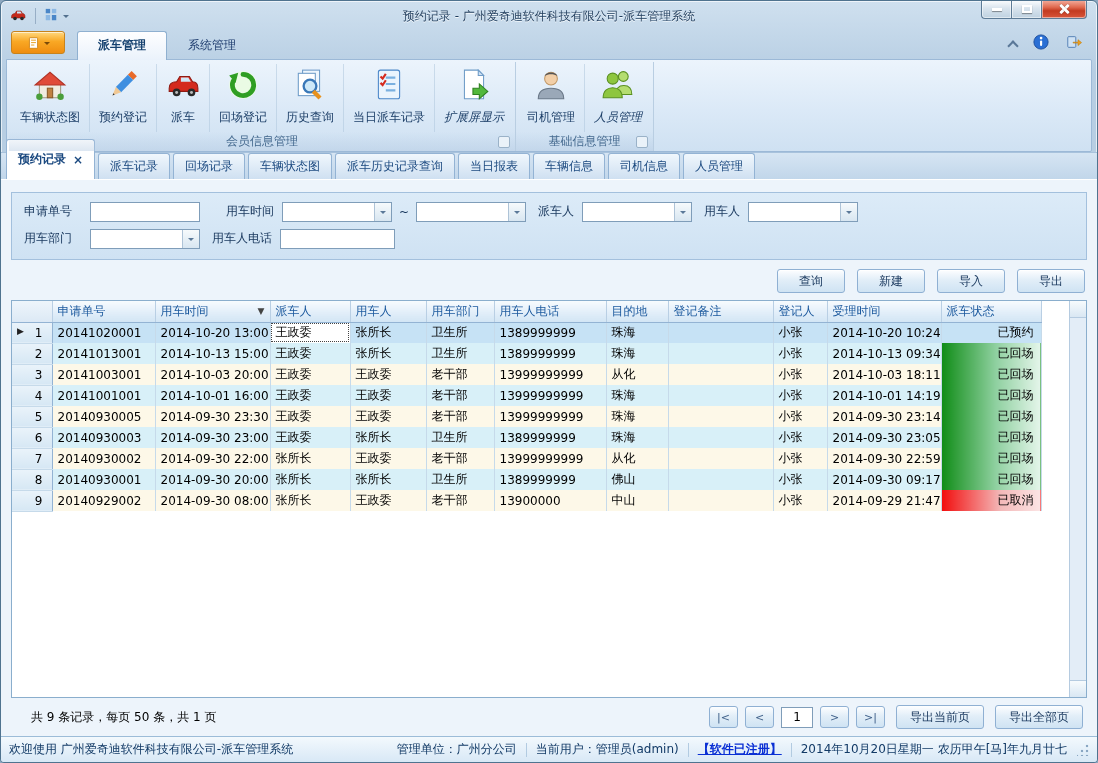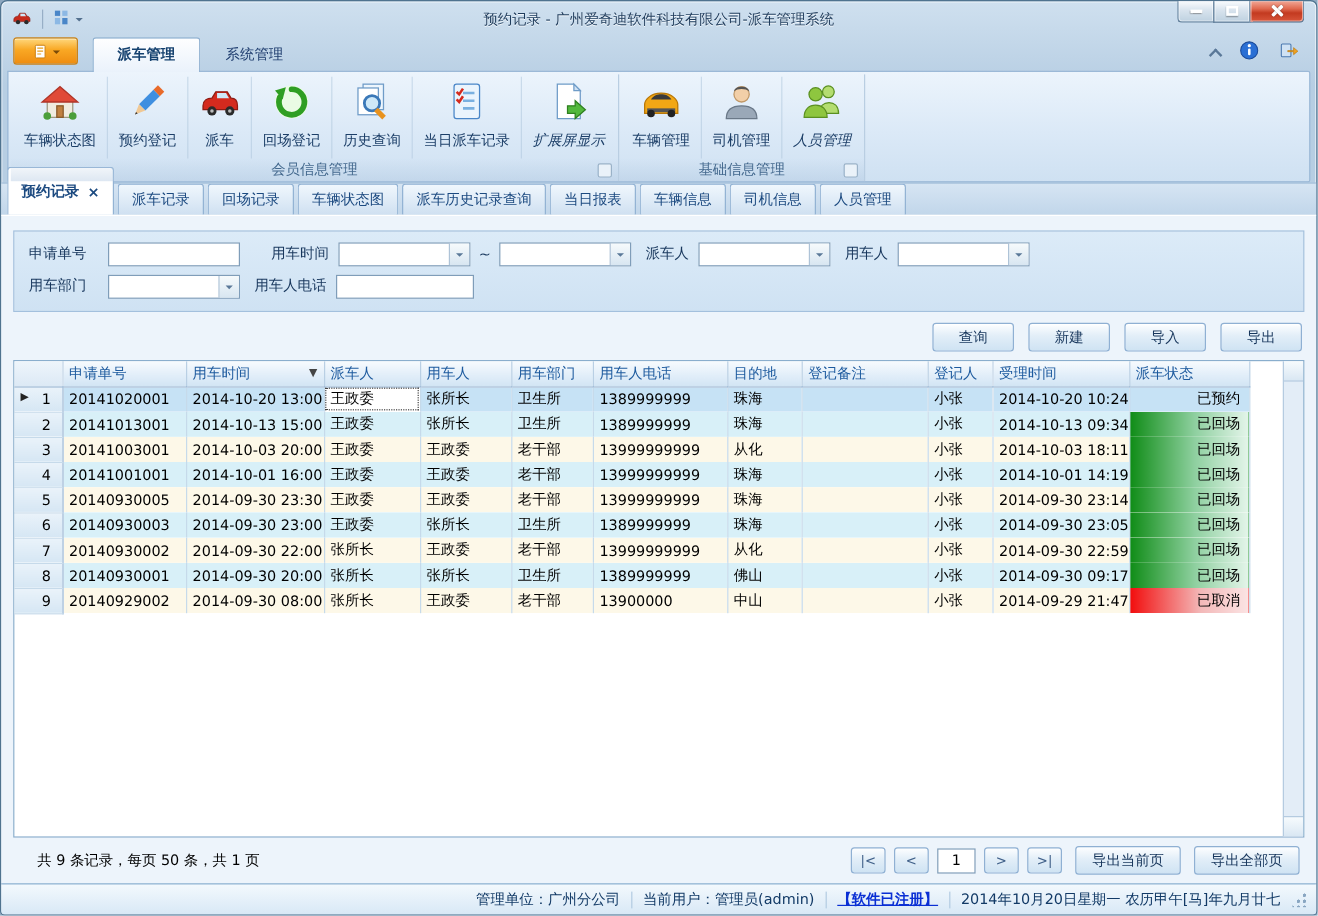--- a/index.html
+++ b/index.html
@@ -250,30 +250,20 @@
           <span>扩展屏显示</span>
         </div>
       </div>
       <div class="rgroup-label">
         <span>会员信息管理</span>
         <span class="launcher"></span>
       </div>
     </div>
     <div class="rgroup">
       <div class="rgroup-btns">
-        <div class="rbtn">
-          <span><svg viewBox="0 0 32 32">
-                <path d="M3 18c0-3 4-9 13-9s13 6 13 9v7H3z" fill="#f2a715" stroke="#b87708"></path>
-                <path d="M8 14c2-3 5-4 8-4s6 1 8 4z" fill="#3a3a3a"></path>
-                <rect x="5" y="21" width="22" height="3" fill="#555"></rect>
-                <circle cx="8" cy="25" r="3" fill="#222"></circle>
-                <circle cx="24" cy="25" r="3" fill="#222"></circle>
-              </svg></span>
-          <span>车辆管理</span>
-        </div>
         <div class="rbtn">
           <span><svg viewBox="0 0 32 32">
                 <circle cx="16" cy="10" r="6" fill="#f2cfa8" stroke="#c09868"></circle>
                 <path d="M10 7.5c1-4.5 11-4.5 12 0-3-2.2-9-2.2-12 0z" fill="#555"></path>
                 <path d="M4 29c0-7 5-10 12-10s12 3 12 10z" fill="#9aa8b8" stroke="#6a7888"></path>
               </svg></span>
           <span>司机管理</span>
         </div>
         <div class="rbtn">
           <span><svg viewBox="0 0 32 32">
@@ -542,20 +532,21 @@
         <input class="pagebox" value="1" style="">
         <button class="pbtn">&gt;</button>
         <button class="pbtn">&gt;|</button>
         <button class="pbtn export">导出当前页</button>
         <button class="pbtn export">导出全部页</button>
       </div>
     </div>
   </div>
 
   <div class="statusbar">
+    <span class="sb-item">欢迎使用 广州爱奇迪软件科技有限公司-派车管理系统</span>
     <span class="sb-flex"></span>
     <span class="sb-item">管理单位：广州分公司</span>
     <span class="sb-sep"></span>
     <span class="sb-item">当前用户：管理员(admin)</span>
     <span class="sb-sep"></span>
     <span class="sb-item sb-link">【软件已注册】</span>
     <span class="sb-sep"></span>
     <span class="sb-item">2014年10月20日星期一 农历甲午[马]年九月廿七</span>
     <span class="grip"></span>
   </div>

